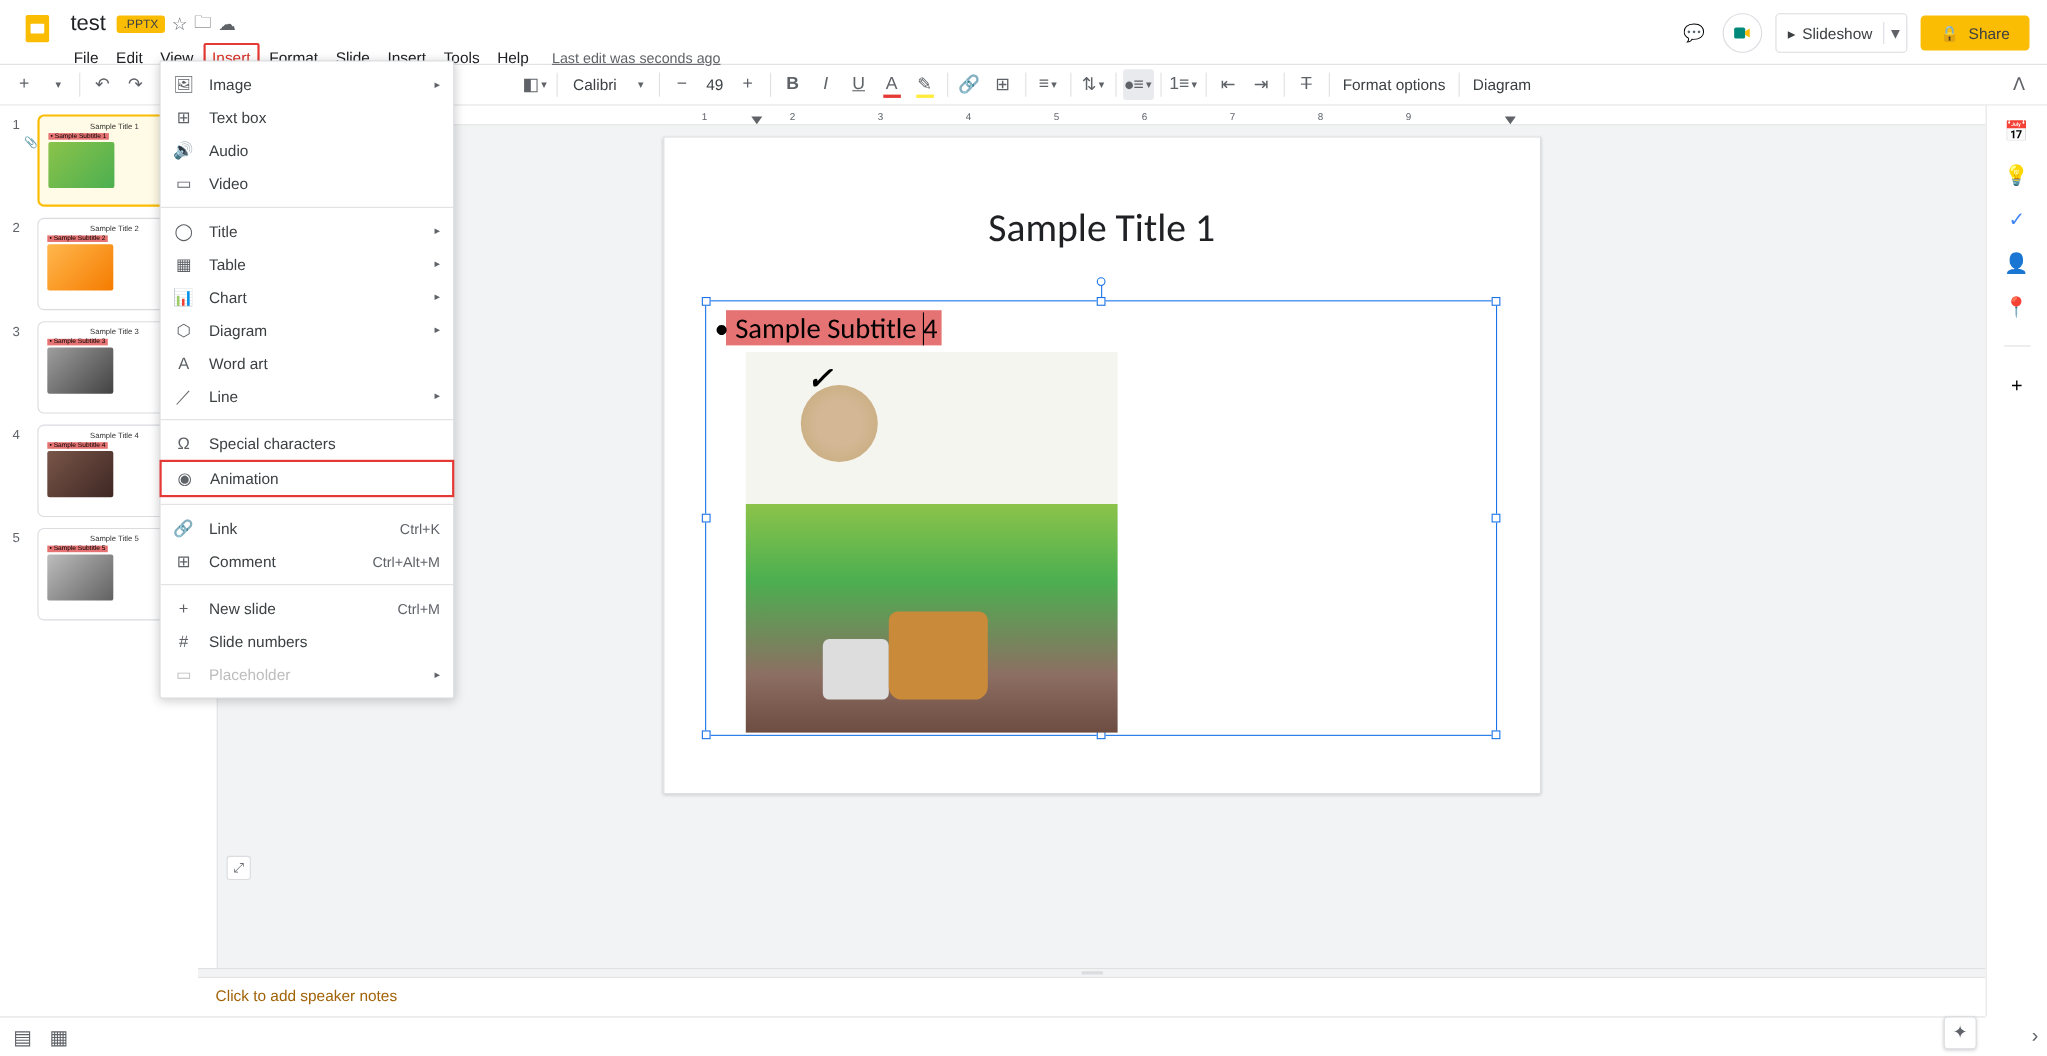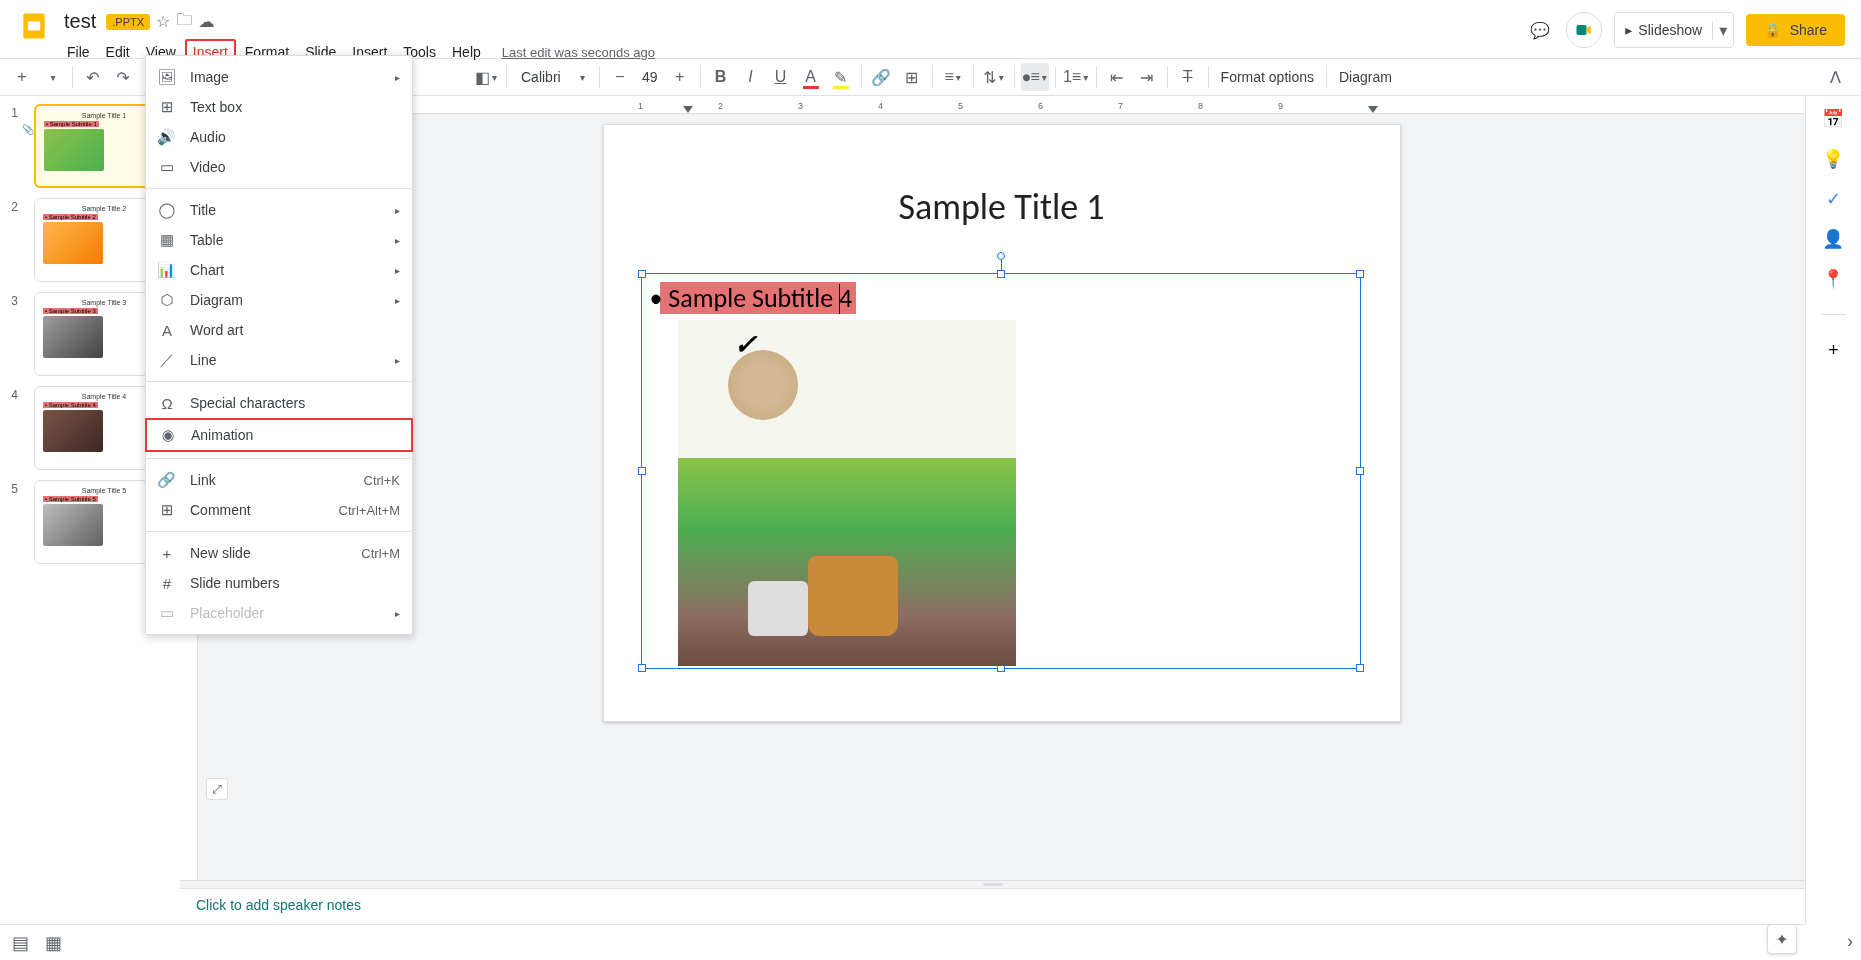--- a/index.html
+++ b/index.html
@@ -92,21 +92,21 @@
 .slide-image { position:absolute; top:46px; left:36px; width:338px; height:346px; background:linear-gradient(to bottom, #f5f5f0 0%, #f5f5f0 40%, #8bc34a 40%, #4caf50 60%, #8d6e63 85%, #6d4c41 100%); overflow:hidden; }
 .plant-hat { position:absolute; top:30px; left:50px; width:70px; height:70px; border-radius:50%; background:radial-gradient(circle,#d4b896 40%,#c4a876 100%); }
 .nike { position:absolute; top:8px; left:58px; font-size:28px; font-weight:bold; transform:skewX(-15deg); color:#000; }
 .pot1 { position:absolute; bottom:30px; left:130px; width:90px; height:80px; background:#c98a3a; border-radius:8px 8px 12px 12px; }
 .pot2 { position:absolute; bottom:30px; left:70px; width:60px; height:55px; background:#ddd; border-radius:6px; }
 .fit-btn { position:absolute; left:8px; bottom:80px; width:22px; height:22px; background:#fff; border:1px solid #dadce0; border-radius:3px; display:flex; align-items:center; justify-content:center; font-size:12px; color:#5f6368; cursor:pointer; }
 
 
 .notes-divider { height:8px; background:#f1f3f4; display:flex; align-items:center; justify-content:center; cursor:row-resize; border-top:1px solid #e0e0e0; }
 .notes-handle { width:20px; height:3px; background:#dadce0; border-radius:2px; }
-.notes { height:36px; background:#fff; border-top:1px solid #e0e0e0; padding:8px 16px; color:#0f766e; font-size:14px; }
+.notes { height:36px; background:#fff; border-top:1px solid #e0e0e0; padding:8px 16px; color:#a16207; font-size:14px; }
 
 
 .right-panel { width:56px; border-left:1px solid #e0e0e0; background:#fff; display:flex; flex-direction:column; align-items:center; padding-top:12px; gap:18px; }
 .rp-icon { width:22px; height:22px; cursor:pointer; display:flex; align-items:center; justify-content:center; font-size:18px; }
 .rp-sep { width:24px; height:1px; background:#e0e0e0; margin:6px 0; }
 
 
 .bottom-bar { position:absolute; bottom:0; left:0; right:56px; height:36px; background:#fff; border-top:1px solid #e0e0e0; display:flex; align-items:center; padding:0 12px; gap:16px; }
 .bb-btn { color:#5f6368; cursor:pointer; font-size:18px; }
 .explore-btn { position:absolute; right:64px; bottom:6px; width:30px; height:30px; background:#fff; border:1px solid #dadce0; border-radius:4px; box-shadow:0 1px 3px rgba(0,0,0,0.15); display:flex; align-items:center; justify-content:center; color:#5f6368; cursor:pointer; }

